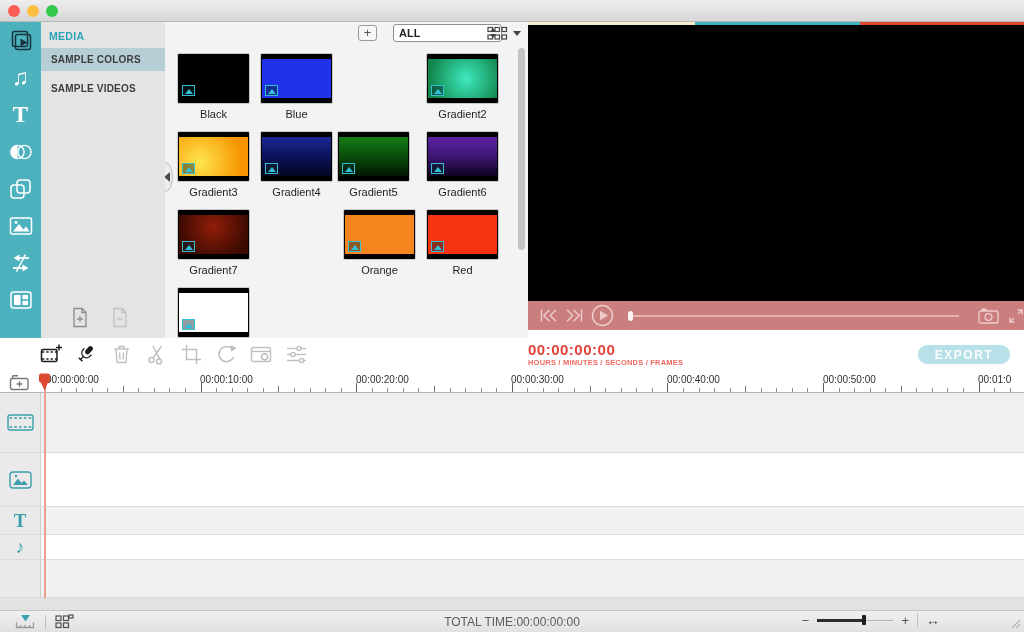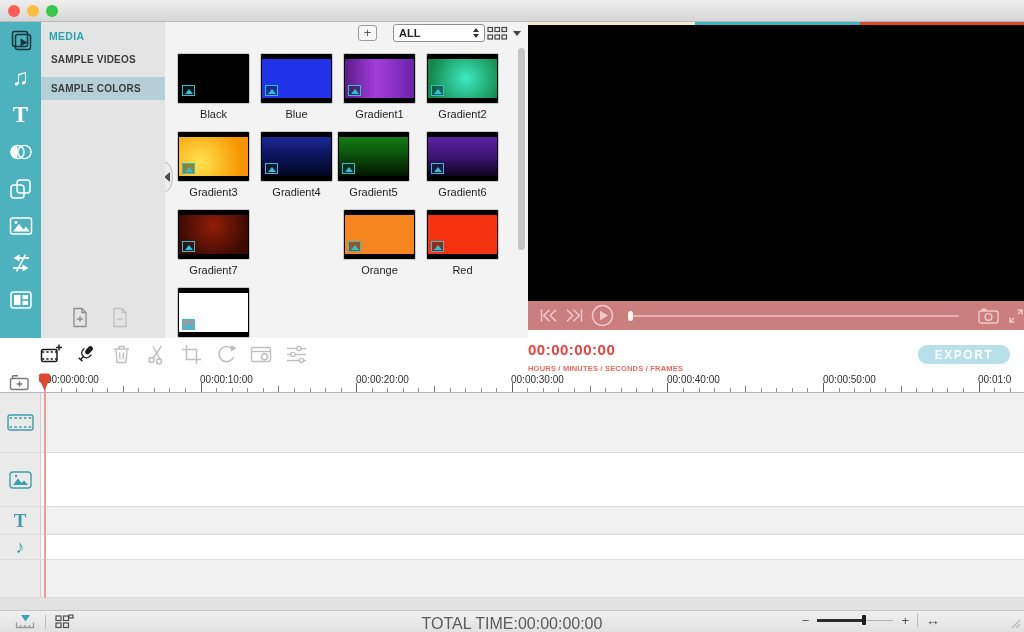--- a/index.html
+++ b/index.html
@@ -29,21 +29,21 @@
   .medianav { position:absolute; left:41px; top:0; width:124px; height:316px; background:#e4e4e4; }
   .nav-title { padding:8px 0 0 8px; font-size:10.5px; font-weight:bold; color:#2ba4b5; letter-spacing:.3px; }
   .nav-item { margin-top:6px; padding:6px 0 6px 10px; font-size:10px; font-weight:bold; color:#3c3c3c; letter-spacing:.2px; }
   .nav-item.selected { background:#b6ced6; }
   .nav-bottom { position:absolute; left:30px; bottom:10px; display:flex; gap:22px; }
 
   
   .library { position:absolute; left:165px; top:0; width:363px; height:316px; background:#f3f3f3; overflow:hidden; }
   .plus-btn { position:absolute; left:193px; top:3px; width:19px; height:16px; border:1px solid #9b9b9b;
     border-radius:3px; background:#f7f7f7; color:#555; font-size:13px; line-height:13px; text-align:center; }
-  .filter { position:absolute; left:228px; top:2px; width:92px; height:18px; background:#fff;
+  .filter { position:absolute; left:228px; top:2px; width:109px; height:18px; background:#fff;
     border:1px solid #8f8f8f; border-radius:3px; display:flex; align-items:center; padding:0 5px; }
   .filter .flabel { flex:1; font-size:11px; font-weight:bold; color:#222; }
   .spinners { display:flex; flex-direction:column; gap:2px; align-items:center; }
   .sp-up { width:0; height:0; border-left:3.5px solid transparent; border-right:3.5px solid transparent; border-bottom:4.5px solid #333; }
   .sp-dn { width:0; height:0; border-left:3.5px solid transparent; border-right:3.5px solid transparent; border-top:4.5px solid #333; }
   .viewctl { position:absolute; left:322px; top:4px; display:flex; align-items:center; gap:5px; }
   .caret { width:0; height:0; border-left:4px solid transparent; border-right:4px solid transparent; border-top:5px solid #444; }
 
   .cell { position:absolute; width:73px; }
   .thumb { position:relative; height:51px; background:#000; border:1px solid #c9c9c9; border-radius:2px; }
@@ -72,21 +72,21 @@
   .seek .track { position:absolute; left:0; right:0; top:4.5px; height:1.5px; background:#e3b3b0; }
   .seek .handle { position:absolute; left:0; top:0; width:5px; height:10px; border-radius:3px; background:#fdf3f2; }
 
   
   .toolbar { position:absolute; left:0; top:338px; width:1024px; height:34px; background:#fff; }
   .tb-icons { position:absolute; left:40px; top:5px; display:flex; gap:12px; align-items:center; }
   .tb-btn { width:23px; height:23px; display:flex; align-items:center; justify-content:center; }
   .tb-dark { color:#1d1d1d; } .tb-light { color:#bfbfbf; }
   .timecode { position:absolute; left:528px; top:3px; }
   .tc-main { font-size:15px; font-weight:bold; color:#e9423d; letter-spacing:.5px; }
-  .tc-cap { margin-top:6px; font-size:7.5px; font-weight:bold; color:#ec6a60; letter-spacing:.2px; }
+  .tc-cap { margin-top:0; font-size:7.5px; font-weight:bold; color:#ec6a60; letter-spacing:.2px; }
   .export-btn { position:absolute; right:14px; top:7px; width:92px; height:19px; border-radius:9px;
     background:#b7e0e8; color:#fafdfd; font-size:12px; font-weight:bold; letter-spacing:1.5px;
     display:flex; align-items:center; justify-content:center; }
 
   
   .timeline { position:absolute; left:0; top:372px; width:1024px; height:238px; }
   .ruler { position:absolute; left:0; top:0; width:1024px; height:21px; background:#fff; border-bottom:1px solid #b3b3b3; }
   .ruler-label { position:absolute; top:2px; font-size:10px; color:#2e2e2e; white-space:nowrap; }
   .ticks-minor { position:absolute; left:45px; right:0; bottom:0; height:4px;
     background:repeating-linear-gradient(to right,#8f8f8f 0,#8f8f8f 1px,transparent 1px,transparent 15.56px); }
@@ -105,21 +105,21 @@
   .track-note { font-size:18px; color:#3d9eaa; line-height:1; }
 
   .playhead-line { position:absolute; left:44px; top:16px; width:1.5px; height:210px; background:#ef9c92; }
   .playhead-pin { position:absolute; left:38px; top:1px; }
 
   
   .statusbar { position:absolute; left:0; top:610px; width:1024px; height:22px;
     background:linear-gradient(#f0f0f0,#e1e1e1); border-top:1px solid #c6c6c6; }
   .sb-left { position:absolute; left:14px; top:2px; display:flex; align-items:center; gap:9px; }
   .sb-divider { width:1px; height:14px; background:#bdbdbd; }
-  .sb-total { position:absolute; left:0; right:0; top:4px; text-align:center; font-size:16px; color:#5c5c5c; }
+  .sb-total { position:absolute; left:0; right:0; top:4px; text-align:center; font-size:12px; color:#5c5c5c; }
   .sb-right { position:absolute; right:84px; top:2px; display:flex; align-items:center; gap:8px; }
   .zoom-sign { font-size:13px; color:#555; line-height:1; }
   .zslider { position:relative; width:76px; height:12px; }
   .zslider .zt-dark { position:absolute; left:0; top:5px; width:47px; height:2.5px; background:#2c2c2c; }
   .zslider .zt-light { position:absolute; left:47px; right:0; top:5.5px; height:1.5px; background:#b5b5b5; }
   .zslider .zhandle { position:absolute; left:45px; top:1px; width:3.5px; height:10px; background:#1f1f1f; border-radius:1px; }
   .pan-arrows { font-size:14px; color:#4f4f4f; line-height:1; }
   .grip { position:absolute; right:3px; top:8px; color:#bbb; }
 
   svg { display:block; }
@@ -187,22 +187,22 @@
           <rect x="3" y="5" width="20" height="16" rx="2.5" fill="none" stroke="currentColor" stroke-width="1.5"></rect>
           <rect x="6" y="8" width="6.5" height="10" fill="currentColor"></rect>
           <rect x="14.5" y="8" width="5.5" height="4.2" fill="currentColor"></rect>
           <rect x="14.5" y="13.8" width="5.5" height="4.2" fill="currentColor"></rect>
         </svg>
       </div>
     </div>
 
     <div class="medianav">
       <div class="nav-title">MEDIA</div>
+      <div class="nav-item selected">SAMPLE COLORS</div>
       <div class="nav-item">SAMPLE VIDEOS</div>
-      <div class="nav-item selected">SAMPLE COLORS</div>
       <div class="nav-bottom">
         <svg width="18" height="21" viewBox="0 0 18 21">
           <path d="M3,1.5 h8 l4,4 V19.5 H3 Z" fill="none" stroke="#8d8d8d" stroke-width="1.3"></path>
           <path d="M11,1.5 v4 h4" fill="none" stroke="#8d8d8d" stroke-width="1.3"></path>
           <path d="M9,9 v6 M6,12 h6" stroke="#8d8d8d" stroke-width="1.3"></path>
         </svg>
         <svg width="18" height="21" viewBox="0 0 18 21">
           <path d="M3,1.5 h8 l4,4 V19.5 H3 Z" fill="none" stroke="#c2c2c2" stroke-width="1.3"></path>
           <path d="M11,1.5 v4 h4" fill="none" stroke="#c2c2c2" stroke-width="1.3"></path>
           <path d="M6,12 h6" stroke="#c2c2c2" stroke-width="1.3"></path>
@@ -240,27 +240,20 @@
           </div>
         <div class="tlabel">Blue</div>
       </div>
       <div class="cell" style="left:12px;top:31px">
         <div class="thumb">
             <div class="tcolor" style="background:#000000"></div>
             <span class="badge"></span>
           </div>
         <div class="tlabel">Black</div>
       </div>
-      <div class="cell" style="left:178px;top:31px">
-        <div class="thumb">
-            <div class="tcolor" style="background:linear-gradient(90deg,#5a1c8a 0%,#a43ddb 45%,#6b23a6 100%)"></div>
-            <span class="badge"></span>
-          </div>
-        <div class="tlabel">Gradient1</div>
-      </div>
       <div class="cell" style="left:261px;top:31px">
         <div class="thumb">
             <div class="tcolor" style="background:radial-gradient(circle at 55% 50%,#3fe9c1 0%,#12884c 85%)"></div>
             <span class="badge"></span>
           </div>
         <div class="tlabel">Gradient2</div>
       </div>
 
       <div class="cell" style="left:12px;top:109px">
         <div class="thumb">

